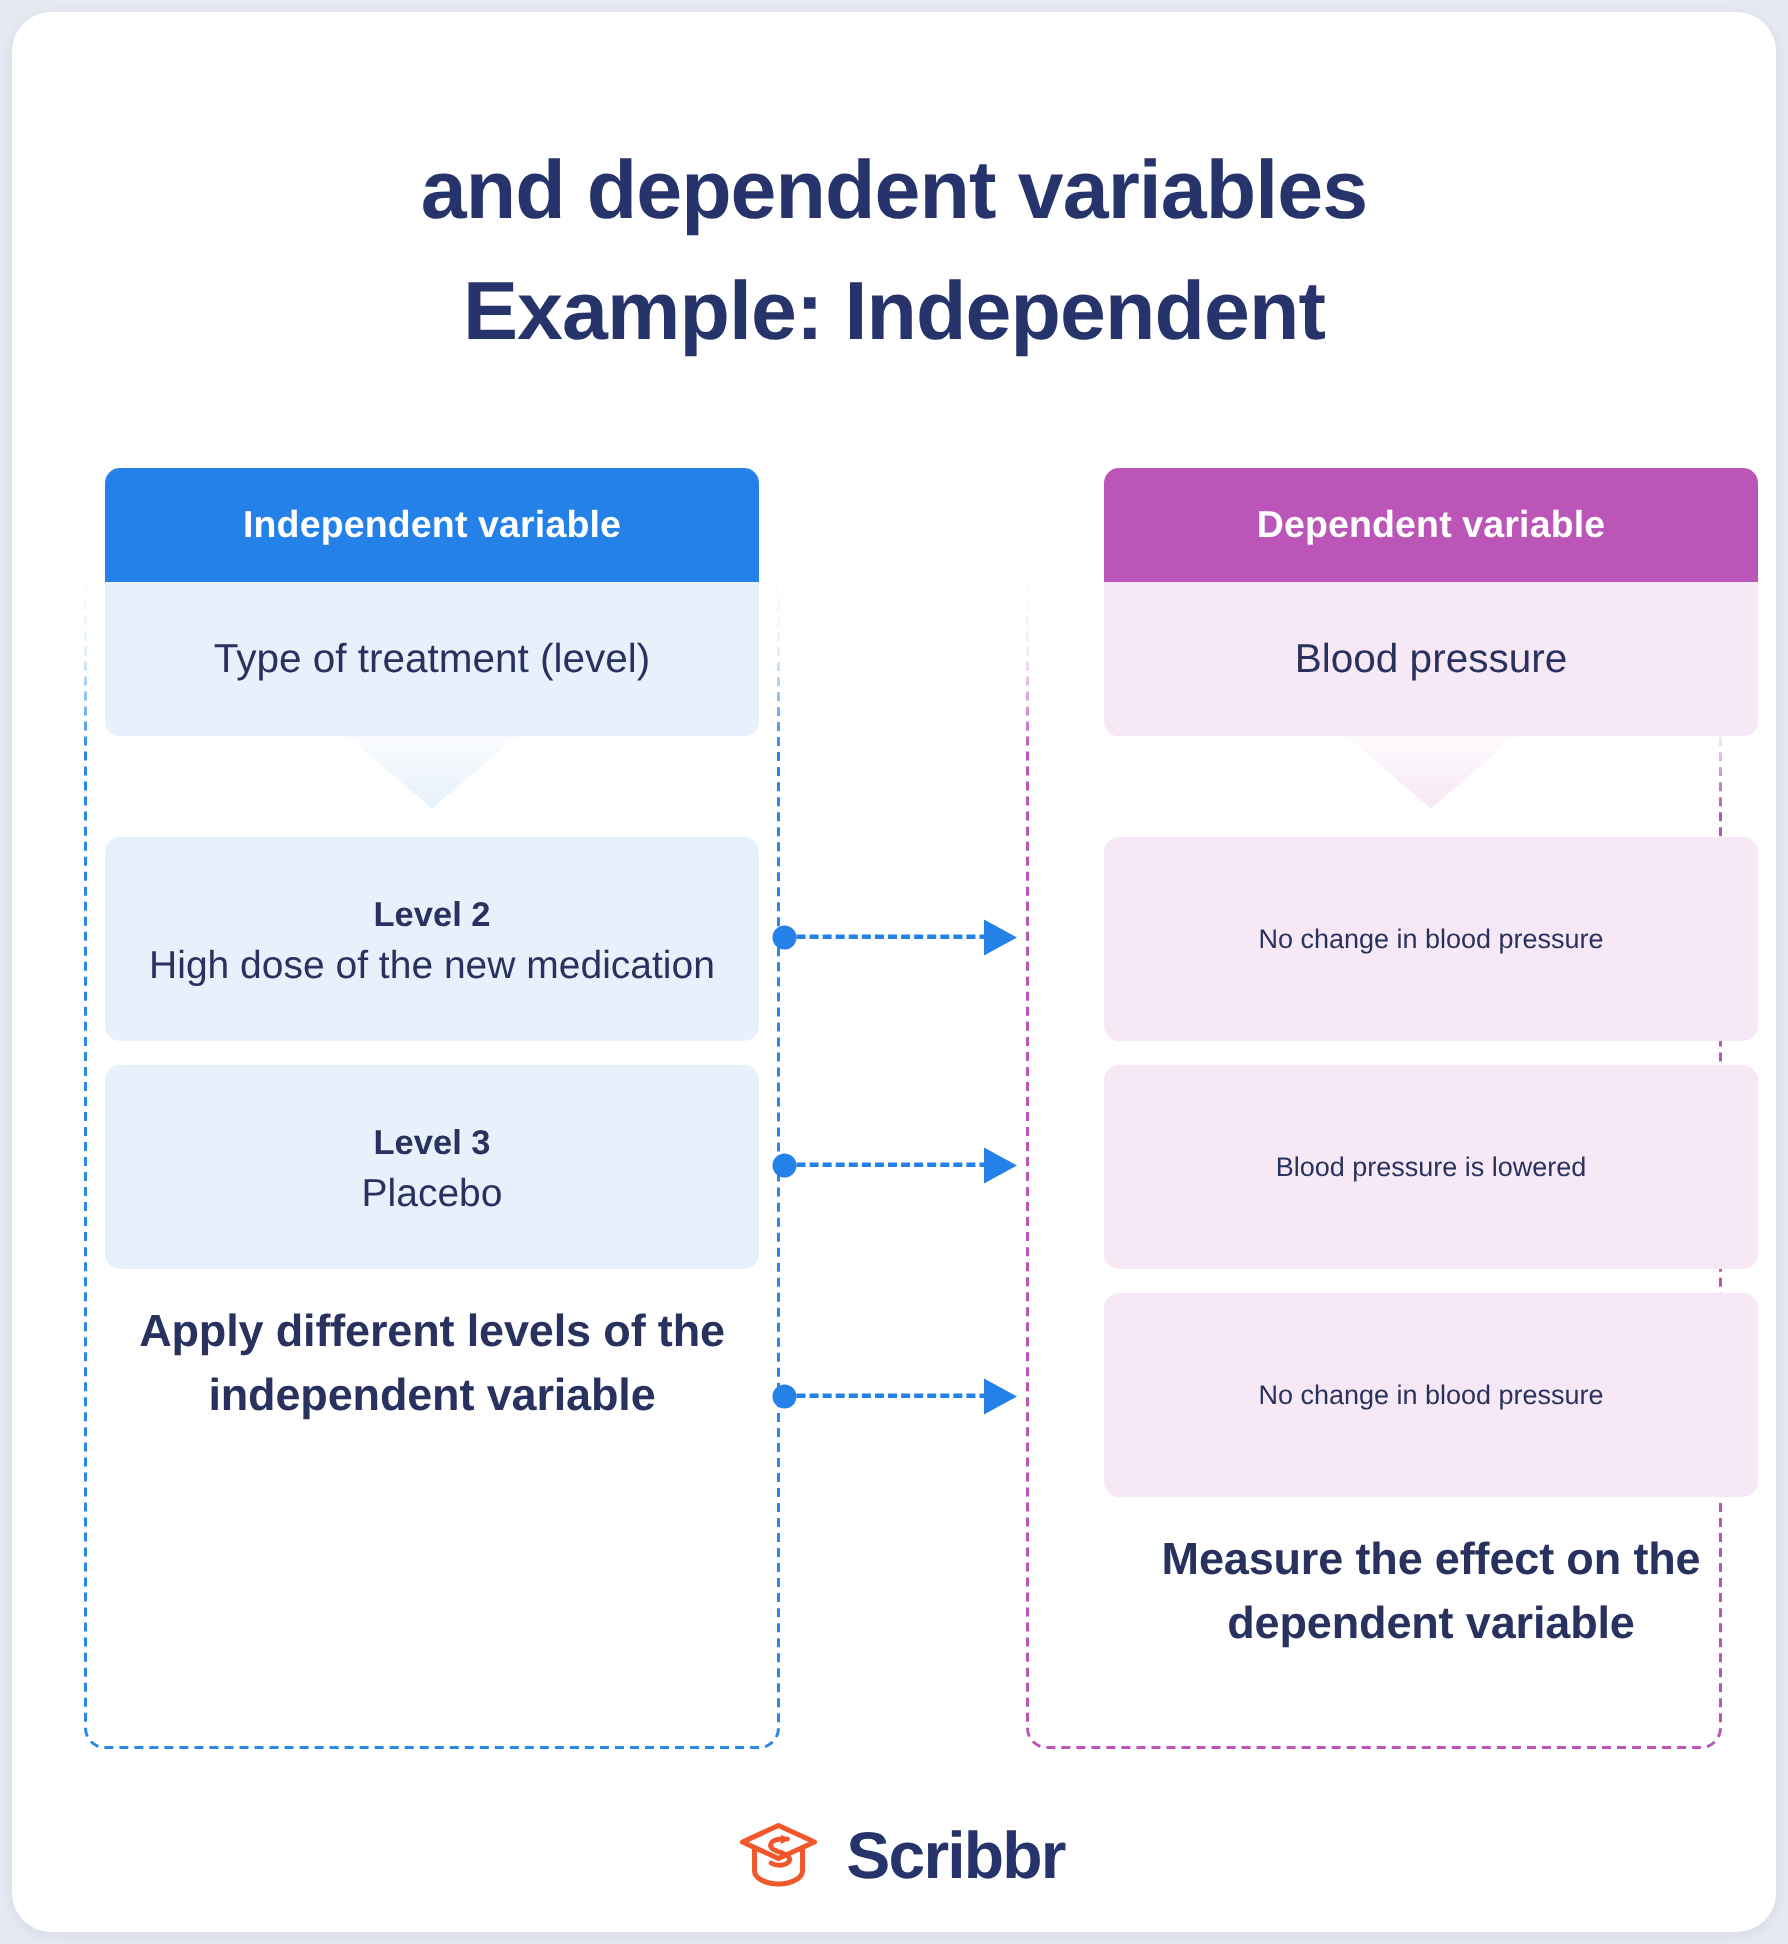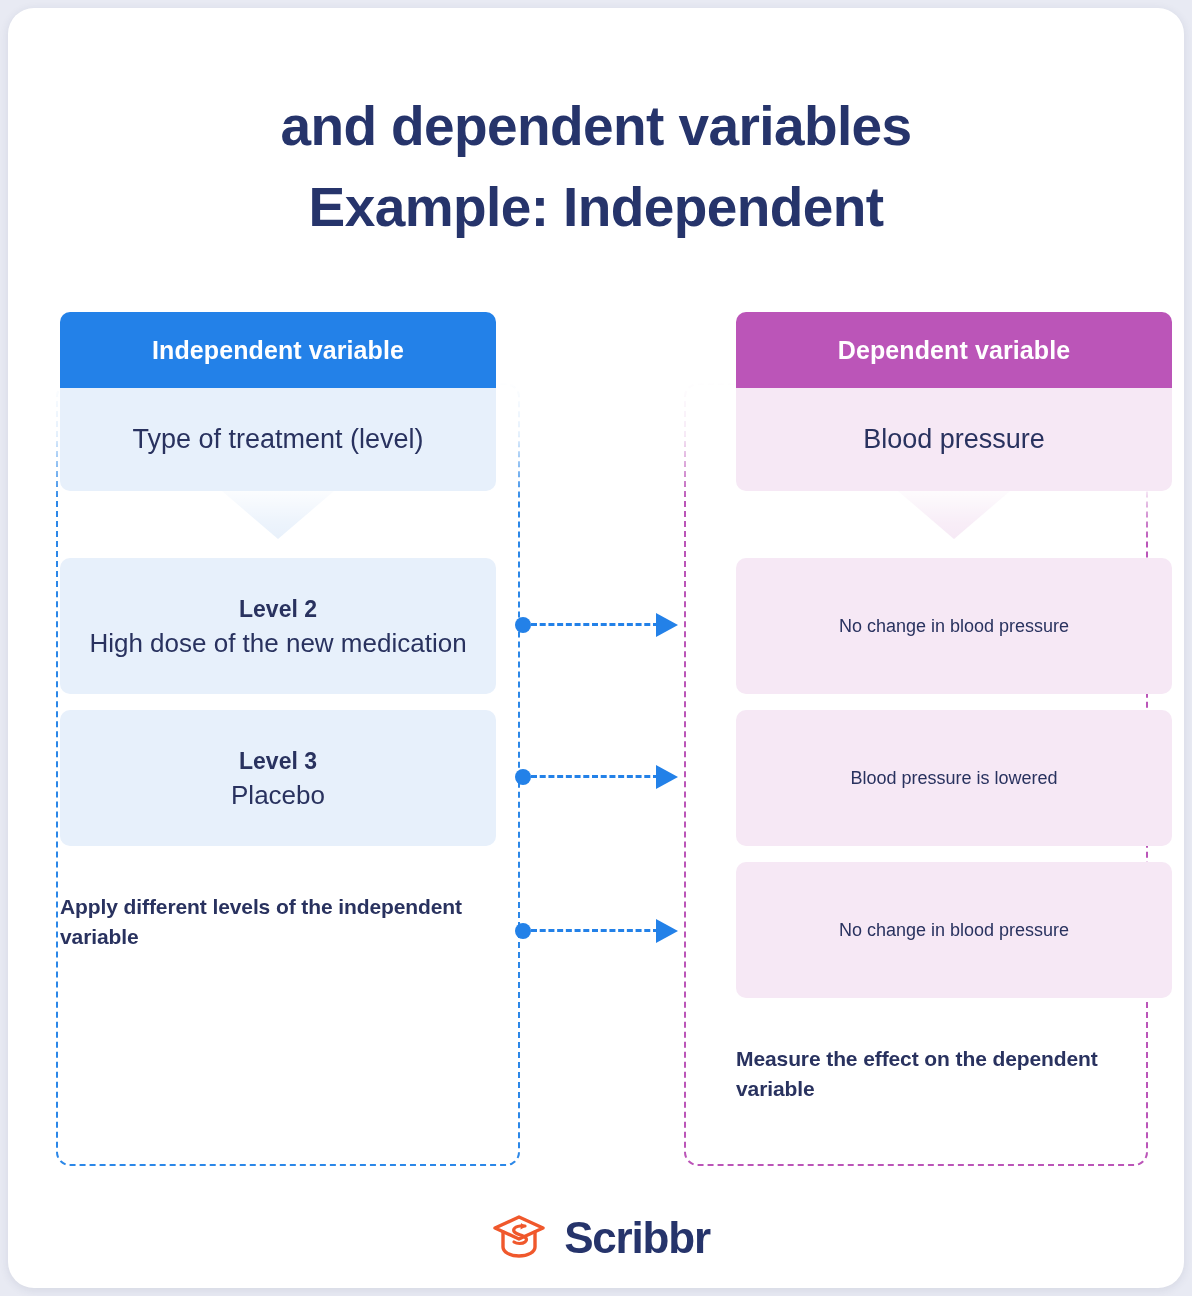--- a/index.html
+++ b/index.html
@@ -67,21 +67,21 @@
   }
   #dash-fade-left  { left: 45px; }
   #dash-fade-right { left: 673px; }
 
   
   .column {
     position: absolute;
     top: 304px;
     width: 436px;
   }
-  #col-left  { left: 52px; }
+  #col-left  { left: 62px; }
   #col-right { left: 728px; }
 
   .col-header {
     height: 76px;
     border-radius: 10px 10px 0 0;
     color: #ffffff;
     font-size: 25px;
     font-weight: bold;
     display: flex;
     align-items: center;
@@ -150,24 +150,24 @@
   .box-text {
     font-size: 26px;
     line-height: 1.32;
   }
   .box-text-lg {
     font-size: 18px;
     line-height: 1.35;
   }
 
   .col-footer {
-    margin-top: 46px;
-    text-align: left;
+    margin-top: 21px;
+    text-align: center;
     color: #29325f;
-    font-size: 21px;
+    font-size: 30px;
     font-weight: bold;
     line-height: 1.42;
     letter-spacing: -0.1px;
   }
 
   
   .arrow {
     position: absolute;
     left: 507px;
     width: 170px;

